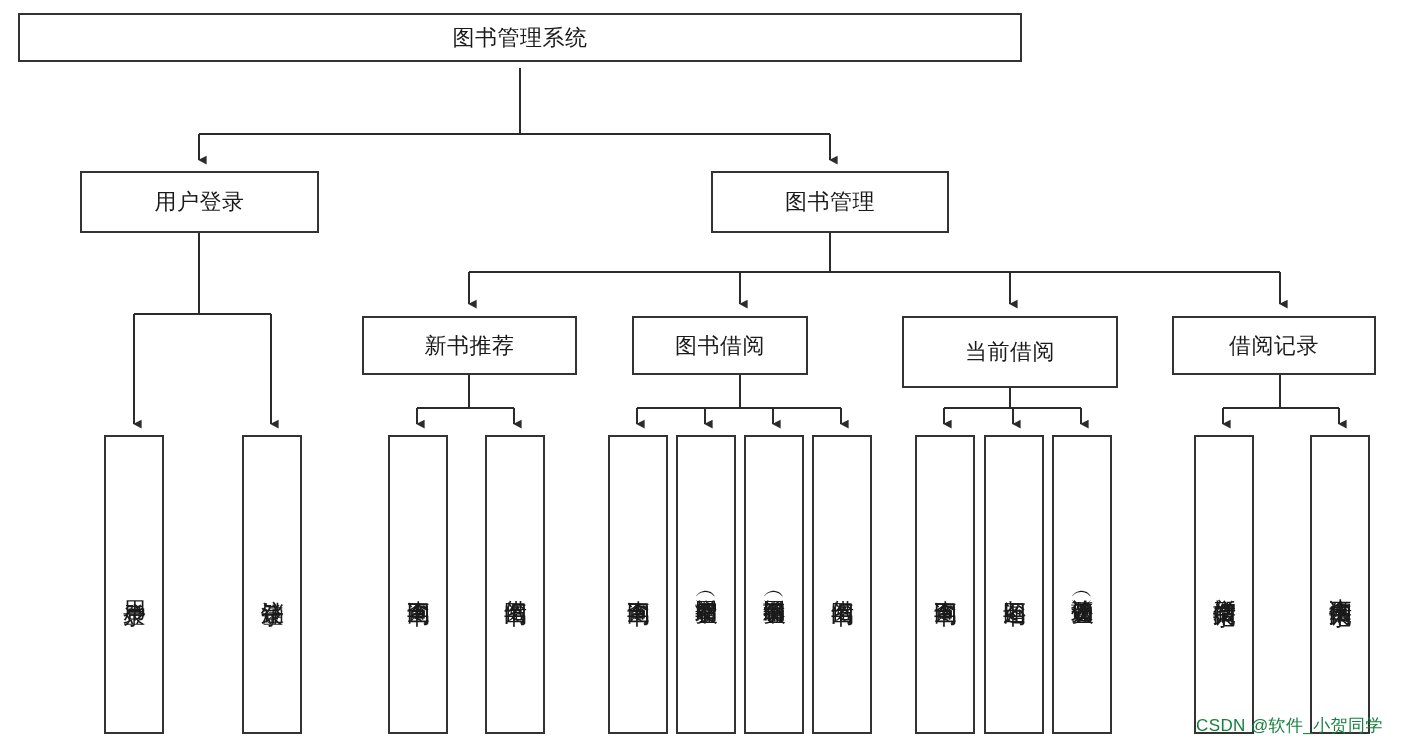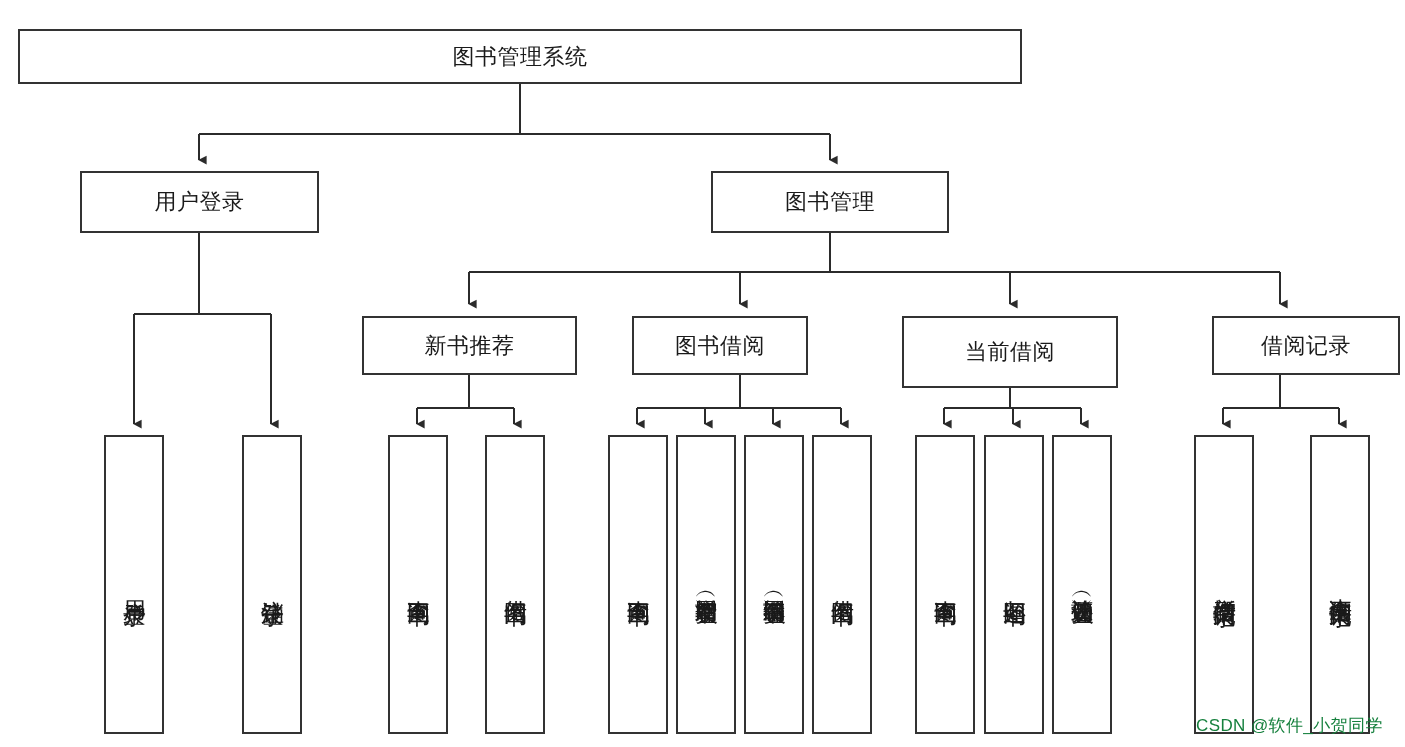--- a/index.html
+++ b/index.html
@@ -121,21 +121,21 @@
       <path d="M 1013 408 L 1013 424" marker-end="url(#arrowhead)"></path>
       <path d="M 1081 408 L 1081 424" marker-end="url(#arrowhead)"></path>
 
       <path d="M 1280 375 L 1280 408"></path>
       <path d="M 1223 408 L 1339 408"></path>
       <path d="M 1223 408 L 1223 424" marker-end="url(#arrowhead)"></path>
       <path d="M 1339 408 L 1339 424" marker-end="url(#arrowhead)"></path>
     </g>
   </svg>
 
-  <div class="node-box" style="left:18px; top:13px; width:1004px; height:55px;margin-top:16px;">
+  <div class="node-box" style="left:18px; top:13px; width:1004px; height:49px;">
     <span class="node-label">图书管理系统</span>
   </div>
 
   <div class="node-box" style="left:80px; top:171px; width:239px; height:62px;">
     <span class="node-label">用户登录</span>
   </div>
 
   <div class="node-box" style="left:362px; top:316px; width:215px; height:59px;">
     <span class="node-label">新书推荐</span>
   </div>
@@ -145,21 +145,21 @@
   </div>
 
   <div class="node-box" style="left:632px; top:316px; width:176px; height:59px;">
     <span class="node-label">图书借阅</span>
   </div>
 
   <div class="node-box" style="left:902px; top:316px; width:216px; height:72px;">
     <span class="node-label">当前借阅</span>
   </div>
 
-  <div class="node-box" style="left:1172px; top:316px; width:188px; height:59px;margin-left:40px;">
+  <div class="node-box" style="left:1172px; top:316px; width:204px; height:59px;">
     <span class="node-label">借阅记录</span>
   </div>
 
   <div class="node-box vertical" style="left:104px; top:435px; width:60px; height:299px;">
     <span class="node-label">用户登录</span>
   </div>
   <div class="node-box vertical" style="left:242px; top:435px; width:60px; height:299px;">
     <span class="node-label">注销登录</span>
   </div>
 

